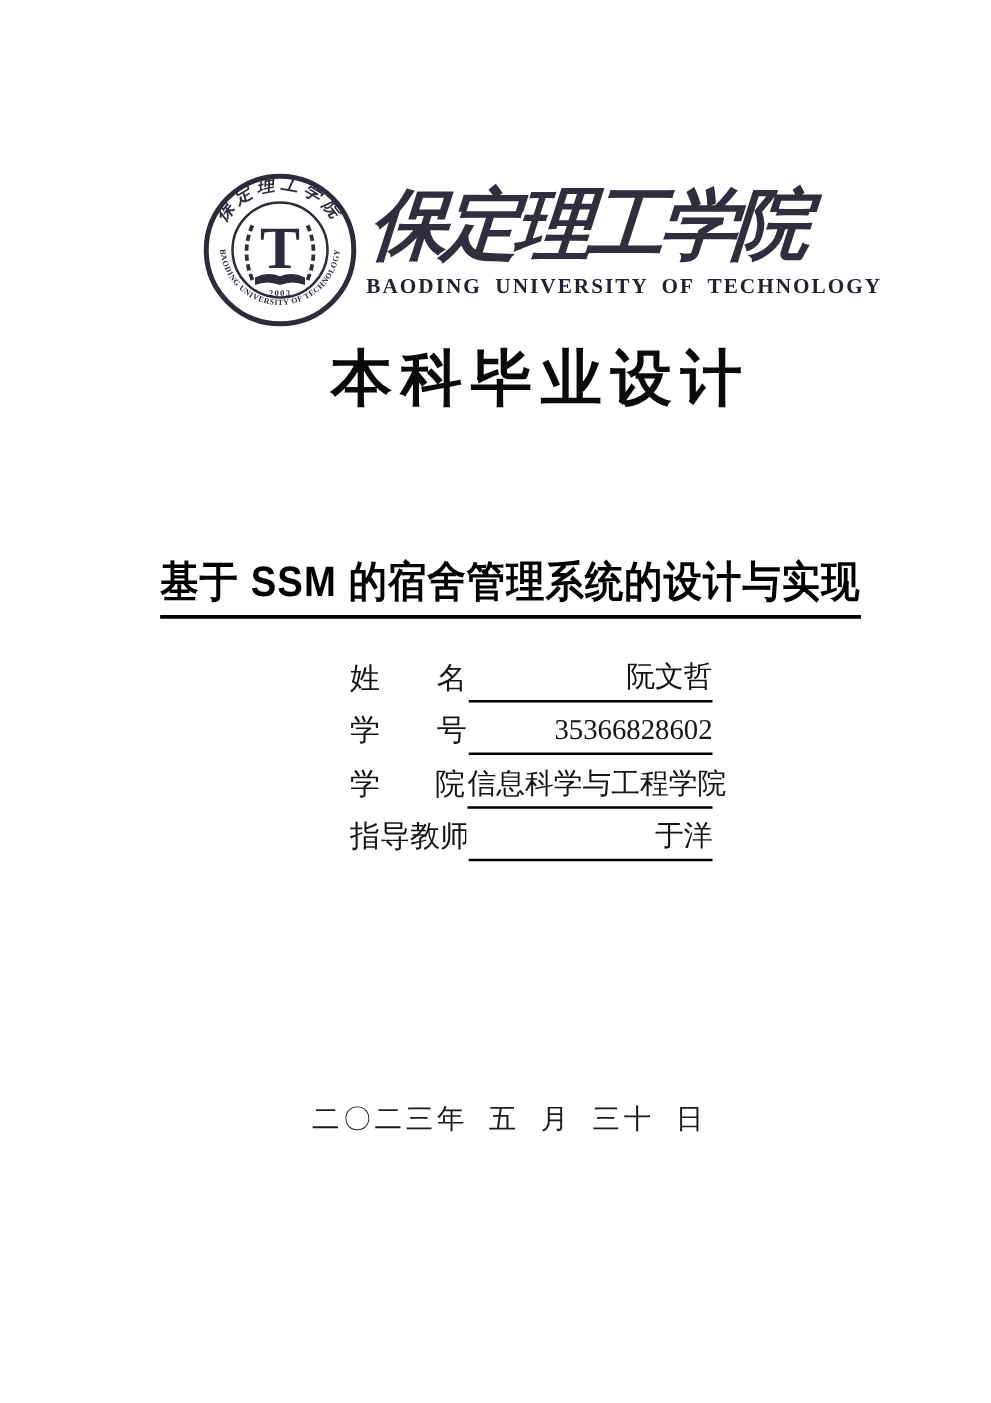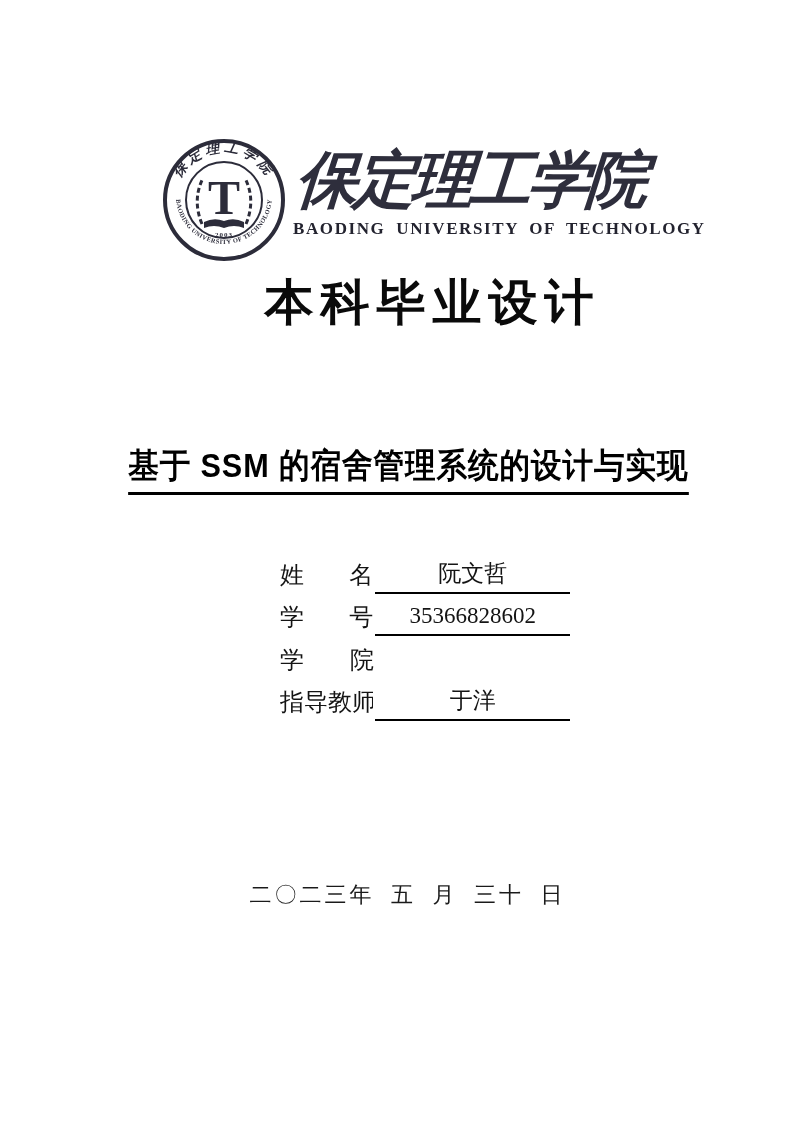--- a/index.html
+++ b/index.html
@@ -88,21 +88,21 @@
     padding-bottom: 3px;
     transform: scaleX(0.9);
     transform-origin: center;
     white-space: nowrap;
   }
 
   
   .form {
     position: absolute;
     left: 280px;
-    top: 551px;
+    top: 519px;
     width: 290px;
   }
   .form-row {
     display: flex;
     align-items: flex-end;
     height: 42.5px;
   }
   .form-label {
     width: 94px;
     font-size: 24px;
@@ -113,21 +113,21 @@
     line-height: 1.2;
     padding-bottom: 4px;
     white-space: nowrap;
     overflow: hidden;
   }
   .form-value {
     width: 196px;
     margin-left: 2px;
     font-size: 23px;
     color: #141414;
-    text-align: center;
+    text-align: right;
     border-bottom: 2px solid #000;
     padding-bottom: 4px;
     line-height: 1.2;
     white-space: nowrap;
   }
 
   
   .date-line {
     position: absolute;
     top: 880px;
@@ -183,20 +183,21 @@
     <div class="form-row">
       <div class="form-label">姓名</div>
       <div class="form-value">阮文哲</div>
     </div>
     <div class="form-row">
       <div class="form-label">学号</div>
       <div class="form-value">35366828602</div>
     </div>
     <div class="form-row">
       <div class="form-label">学院</div>
+      <div class="form-value">信息科学与工程学院</div>
     </div>
     <div class="form-row">
       <div class="form-label">指导教师</div>
       <div class="form-value">于洋</div>
     </div>
   </div>
 
   <div class="date-line">二〇二三年 五 月 三十 日</div>
 
 </div>

